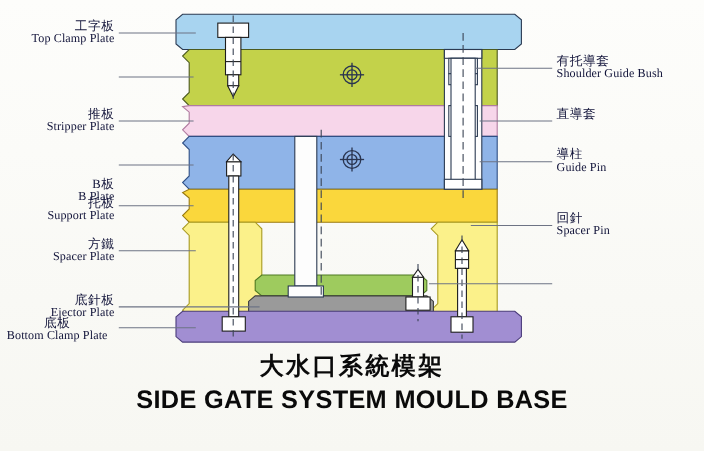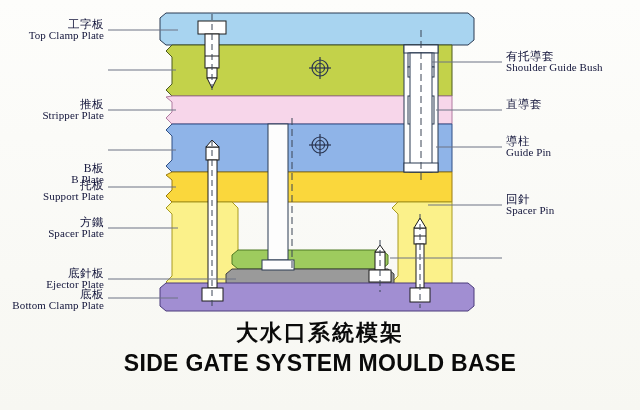--- a/index.html
+++ b/index.html
@@ -195,21 +195,21 @@
   <div class="lbl left" style="left:0;width:104px;top:216px;">
     <span class="cn">方鐵</span>
     <span class="en">Spacer Plate</span>
   </div>
 
   <div class="lbl left" style="left:0;width:104px;top:267px;">
     <span class="cn">底針板</span>
     <span class="en">Ejector Plate</span>
   </div>
 
-  <div class="lbl left" style="left:0;width:104px;top:288px;">
+  <div class="lbl left" style="left:0;width:104px;top:288px;text-align:center;">
     <span class="cn">底板</span>
     <span class="en">Bottom Clamp Plate</span>
   </div>
 
   <div class="lbl right" style="left:506px;top:50px;">
     <span class="cn">有托導套</span>
     <span class="en">Shoulder Guide Bush</span>
   </div>
 
   <div class="lbl right" style="left:506px;top:98px;">

